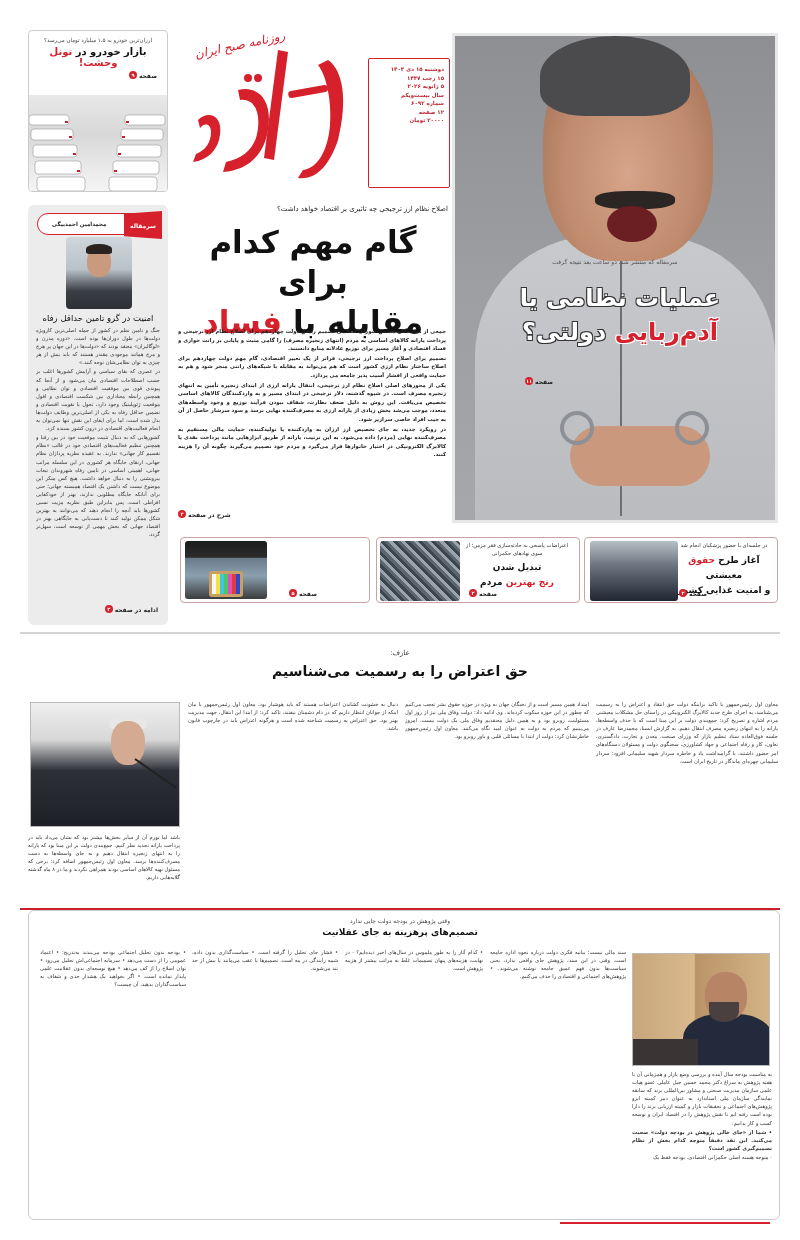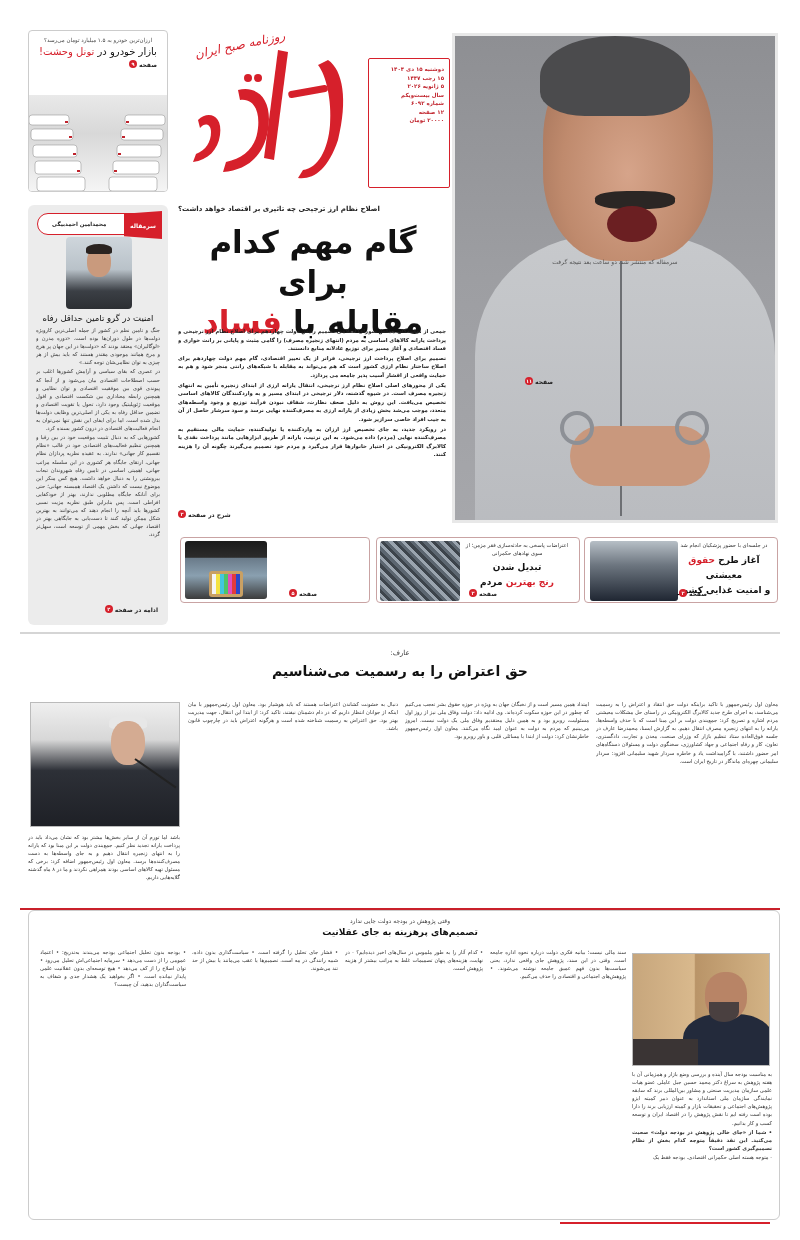--- a/index.html
+++ b/index.html
@@ -13,34 +13,34 @@
   .pagebadge .dot { width: 8px; height: 8px; border-radius: 50%; background: #d6202b; color: #fff; font-size: 5px; display: inline-flex; align-items: center; justify-content: center; }
   .framebox { border: 1.5px solid #c9a3a3; border-radius: 4px; background: #fff; }
   
   #masthead { left: 178px; top: 30px; width: 272px; height: 160px; }
   #logo { position: absolute; left: 0; top: 0; width: 190px; height: 160px; }
   #datebox { position: absolute; right: 0; top: 28px; width: 82px; height: 130px; border: 1.5px solid #d6202b; border-radius: 2px; padding: 6px 5px; font-size: 5.5px; line-height: 8.5px; color: #c0232c; font-weight: bold; }
   #brandline { position: absolute; left: 16px; top: 8px; font-family: "DejaVu Serif", serif; font-size: 12px; color: #d6202b; font-style: italic; transform: rotate(-12deg); }
   
   #promo-car { left: 28px; top: 30px; width: 140px; height: 162px; border: 1px solid #ccc; border-radius: 4px; overflow: hidden; background: #fff; }
   .car-kicker { font-size: 5.5px; color: #444; text-align: center; padding-top: 6px; }
-  .car-title { font-size: 10px; font-weight: normal; text-align: center; margin-top: 3px; }
+  .car-title { font-size: 10px; font-weight: bold; text-align: center; margin-top: 3px; }
   .car-img { position: absolute; left: 0; bottom: 0; width: 100%; height: 96px; background: linear-gradient(180deg,#e9e9e9 0%,#d8d8d8 40%,#f5f5f5 100%); }
   
   #editorial { left: 28px; top: 205px; width: 140px; height: 420px; background: #ececec; border-radius: 6px; }
   #ed-tag { position: absolute; right: 6px; top: 8px; width: 125px; height: 22px; border: 1.5px solid #d6202b; border-radius: 12px; background: #fff; }
   #ed-tag .badge { position: absolute; right: -1px; top: -3px; width: 38px; height: 28px; background: #d6202b; color: #fff; font-size: 6px; font-weight: bold; display: flex; align-items: center; justify-content: center; clip-path: polygon(0 10%, 100% 0, 100% 100%, 0 90%); }
   #ed-tag .author { position: absolute; left: 14px; top: 7px; font-size: 5.5px; font-weight: bold; color: #222; }
   #ed-photo { position: absolute; left: 38px; top: 32px; width: 66px; height: 72px; border-radius: 4px; background: linear-gradient(180deg,#cfd6dc 0%,#b9c2c9 45%,#3b3f45 75%,#2c2f33 100%); overflow: hidden; }
   #ed-photo .face { position: absolute; left: 21px; top: 10px; width: 24px; height: 30px; border-radius: 45%; background: #c99a7d; }
   #ed-photo .hair { position: absolute; left: 20px; top: 7px; width: 26px; height: 10px; border-radius: 50% 50% 20% 20%; background: #2a2320; }
   #ed-title { position: absolute; left: 4px; right: 4px; top: 108px; text-align: center; font-size: 8.5px; font-weight: normal; color: #111; }
   #ed-body { position: absolute; left: 8px; right: 8px; top: 121px; height: 290px; }
   
-  #kicker-main { left: 178px; top: 205px; width: 270px; text-align: left; font-size: 7px; font-weight: bold; color: #222; }
+  #kicker-main { left: 178px; top: 205px; width: 270px; text-align: right; font-size: 7px; font-weight: normal; color: #222; }
   #headline-main { left: 178px; top: 222px; width: 270px; text-align: center; font-size: 31px; line-height: 40px; font-weight: 900; color: #111; letter-spacing: -1px; }
   #main-body { left: 178px; top: 327px; width: 268px; height: 180px; font-size: 5.3px; line-height: 8.6px; color: #222; font-weight: bold; }
   #main-more { left: 178px; top: 510px; }
   
   #caricature { left: 452px; top: 33px; width: 326px; height: 490px; background: linear-gradient(180deg,#8e8f93 0%,#9d9ea2 50%,#a6a7ab 100%); border: 3px solid #e8e8e8; overflow: hidden; }
   #cari-head { position: absolute; left: 88px; top: 5px; width: 170px; height: 220px; border-radius: 45% 45% 40% 40%; background: radial-gradient(ellipse at 50% 60%, #d6a48a 0%, #bf8a6d 55%, #9c6c53 100%); }
   #cari-hair { position: absolute; left: 85px; top: 0px; width: 150px; height: 80px; border-radius: 50% 50% 30% 30%; background: #4b4b4d; }
   #cari-mustache { position: absolute; left: 140px; top: 155px; width: 80px; height: 18px; border-radius: 40%; background: #2b2624; }
   #cari-mouth { position: absolute; left: 152px; top: 170px; width: 50px; height: 36px; border-radius: 50%; background: #6b1f22; }
   #cari-body { position: absolute; left: 20px; top: 200px; width: 300px; height: 300px; border-radius: 40% 40% 0 0; background: linear-gradient(180deg,#c7c9cc 0%,#b9bbbf 100%); }
@@ -161,20 +161,22 @@
   <div id="cari-zip"></div>
   <div id="cari-head"></div>
   <div id="cari-hair"></div>
   <div id="cari-mustache"></div>
   <div id="cari-mouth"></div>
   <div id="cari-hands"></div>
   <div id="cari-cuff1"></div>
   <div id="cari-cuff2"></div>
   <div id="cari-small">سرمقاله که منتشر شد، دو ساعت بعد نتیجه گرفت</div>
   <div id="cari-title">
+    <div>عملیات نظامی یا</div>
+    <div><span class="hl">آدم‌ربایی</span><span> دولتی؟</span></div>
   </div>
   <div id="cari-page" class="pagebadge">
     <span>صفحه</span>
     <span class="dot">۱۱</span>
   </div>
 </div>
 
 <div id="editorial" class="abs">
   <div id="ed-tag">
     <div class="badge">سرمقاله</div>

